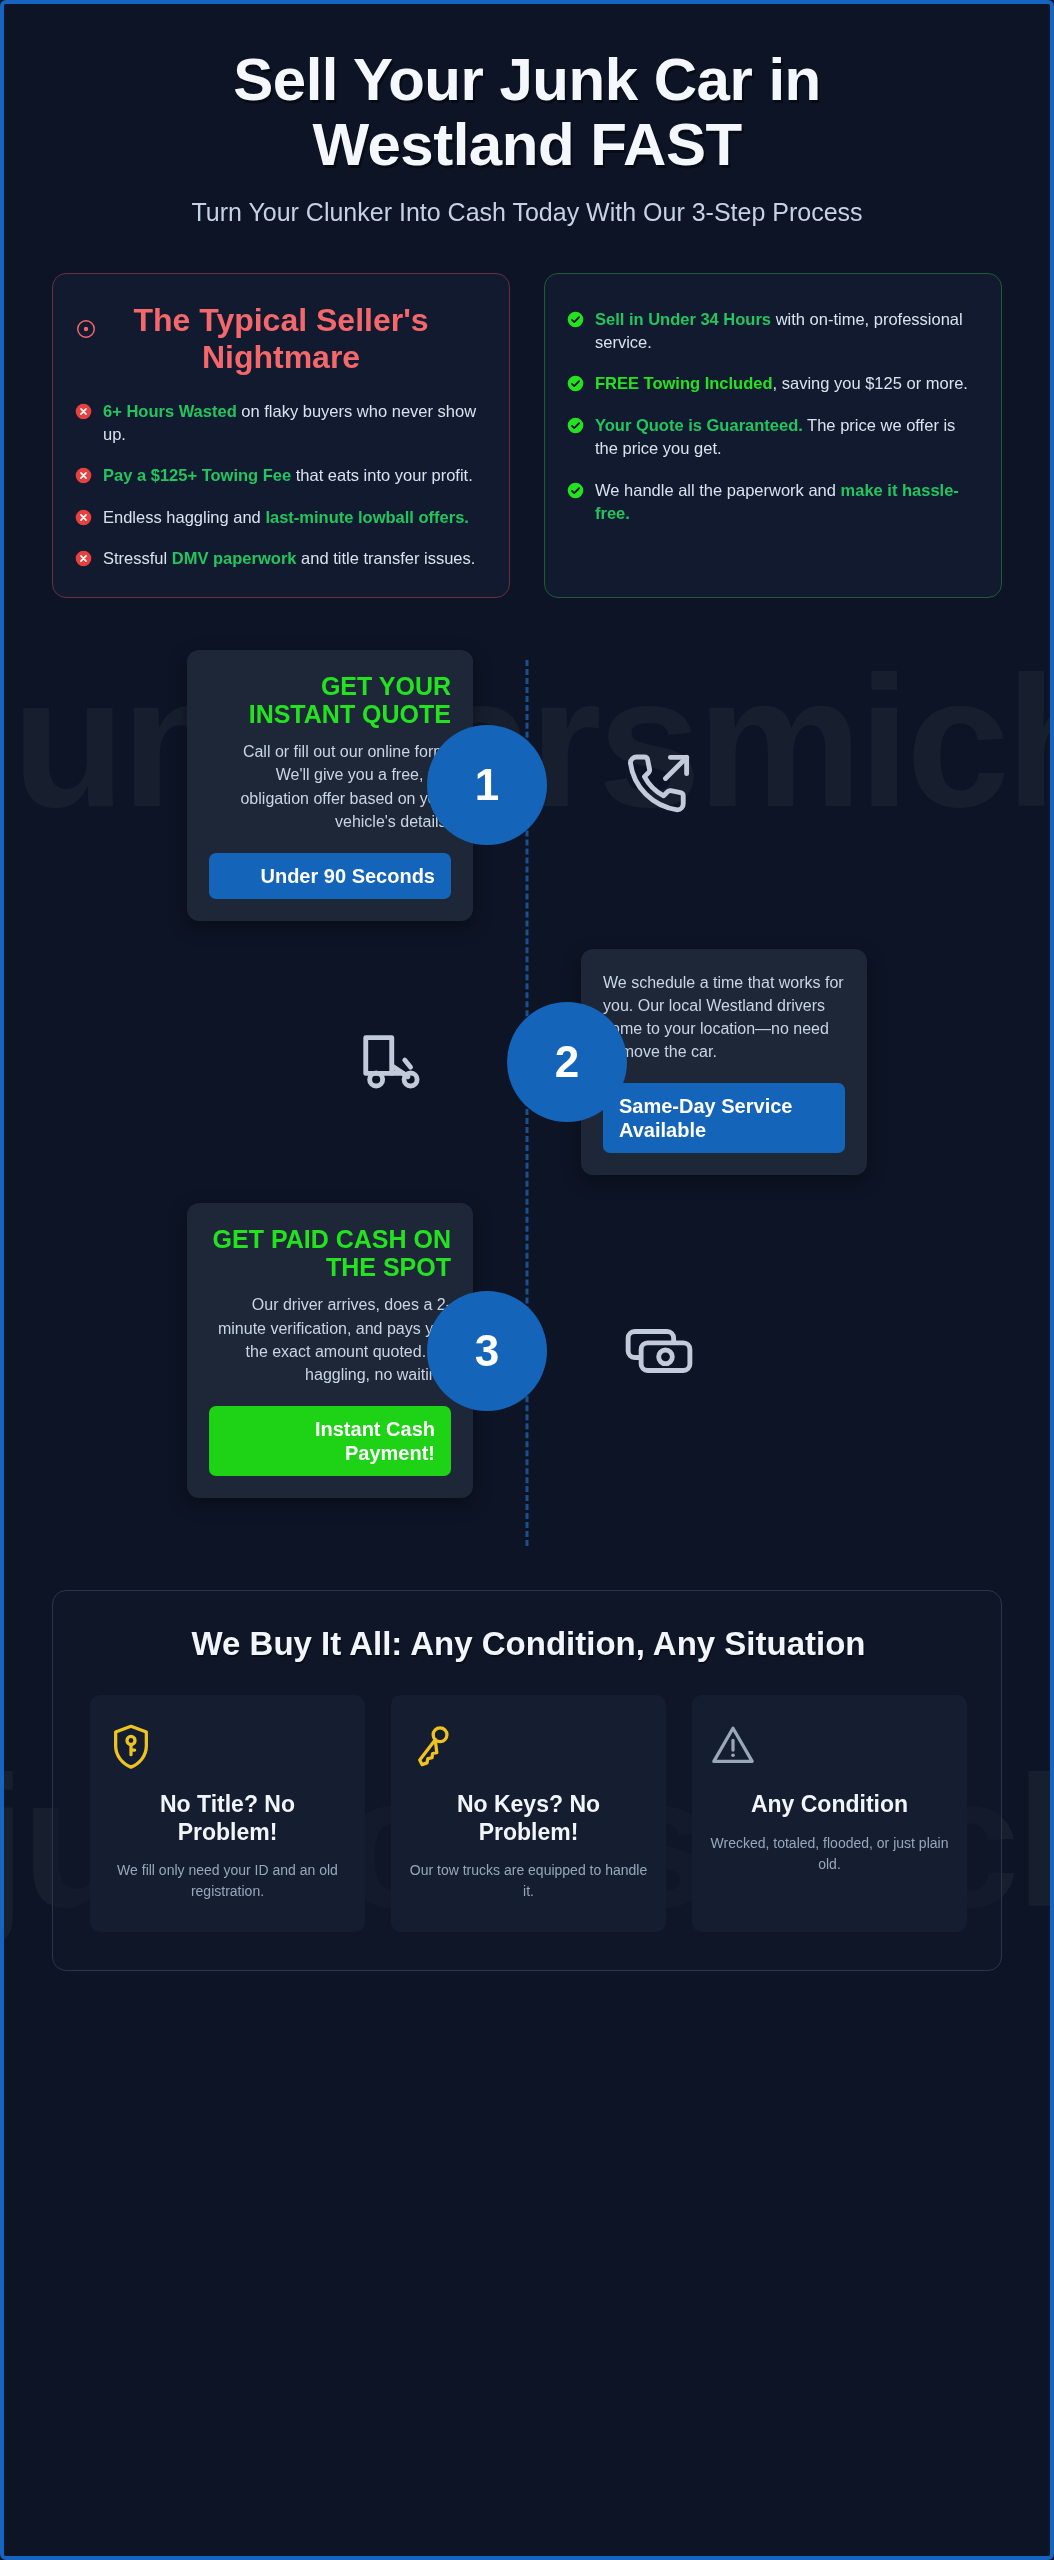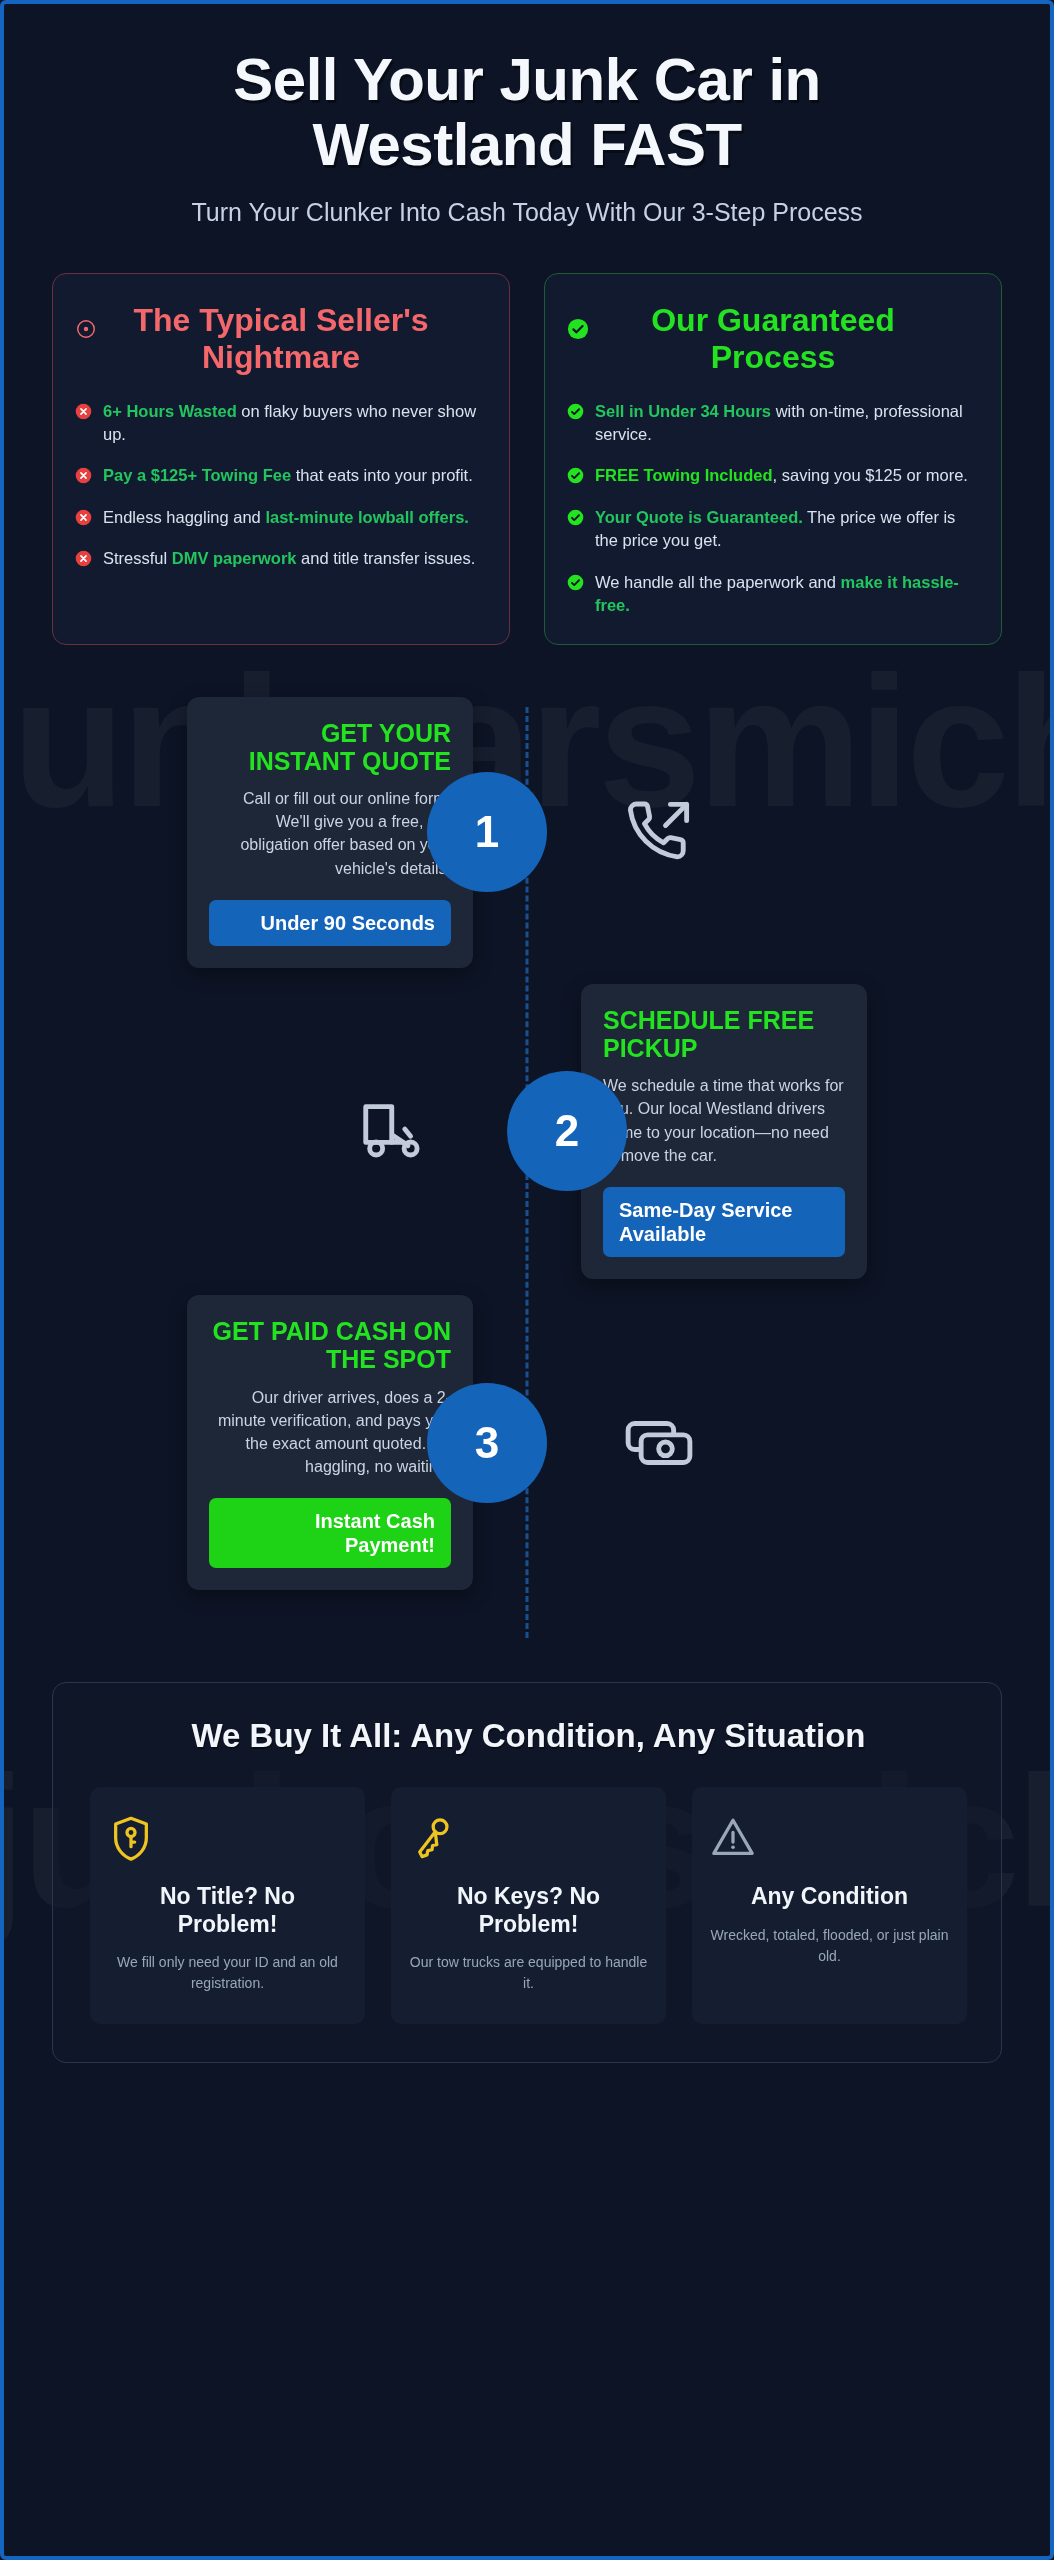--- a/index.html
+++ b/index.html
@@ -345,30 +345,20 @@
                   <path d="M8.4 8.4l7.2 7.2M15.6 8.4l-7.2 7.2" stroke="#fff" stroke-width="2.3" stroke-linecap="round"></path>
                 </svg>
             </span>
             <span class="btxt"><span>Stressful </span><b>DMV paperwork</b><span> and title transfer issues.</span></span>
           </div>
 
         </div>
       </div>
 
       <div class="ccard good">
-        <div class="ccard-head">
-          <span class="hicon">
-            <svg width="22" height="22" viewBox="0 0 24 24">
-                <circle cx="12" cy="12" r="11" fill="#23e320"></circle>
-                <path d="M7 12.4l3.2 3.2L17 8.8" stroke="#0d1425" stroke-width="2.4" fill="none" stroke-linecap="round" stroke-linejoin="round"></path>
-              </svg>
-          </span>
-          <div class="ccard-title">Our Guaranteed Process</div>
-          <span class="hicon" style="visibility:hidden"></span>
-        </div>
         <div class="blist">
 
           <div class="bitem">
             <span class="bic">
               <svg width="17" height="17" viewBox="0 0 24 24">
                   <circle cx="12" cy="12" r="11" fill="#23e320"></circle>
                   <path d="M7 12.4l3.2 3.2L17 8.8" stroke="#0d1425" stroke-width="2.6" fill="none" stroke-linecap="round" stroke-linejoin="round"></path>
                 </svg>
             </span>
             <span class="btxt"><b>Sell in Under 34 Hours</b><span> with on-time, professional service.</span></span>
@@ -428,21 +418,20 @@
               <path d="M14 10l6.5-6.5"></path>
             <path d="M3.2 5.2A1.9 1.9 0 0 1 5.1 3.4h2.4c.5 0 .9.35 1 .83l.6 3a1 1 0 0 1-.28.9l-1.3 1.3a14 14 0 0 0 5.9 5.9l1.3-1.3a1 1 0 0 1 .9-.28l3 .6c.48.1.83.5.83 1v2.4a1.9 1.9 0 0 1-1.8 1.9A16.8 16.8 0 0 1 3.2 5.2z"></path>
           </svg>
         </span>
       </div>
 
       <div class="step" style="min-height:250px;">
         <div class="half left"></div>
         <div class="half right">
           <div class="sbox align-left">
-            <h3>SCHEDULE FREE PICKUP</h3>
             <p>We schedule a time that works for you. Our local Westland drivers come to your location—no need to move the car.</p>
             <span class="pill blue">Same-Day Service Available</span>
           </div>
         </div>
         <div class="circle off-right">2</div>
         <span class="sicon at-left">
           <svg width="78" height="78" viewBox="0 0 24 24" fill="none" stroke="currentColor" stroke-width="1.5" stroke-linecap="round" stroke-linejoin="round">
             <path d="M3 4.5h8v11H3z"></path>
             <circle cx="6.2" cy="17.4" r="2"></circle>
               <circle cx="16.8" cy="17.4" r="2"></circle>

